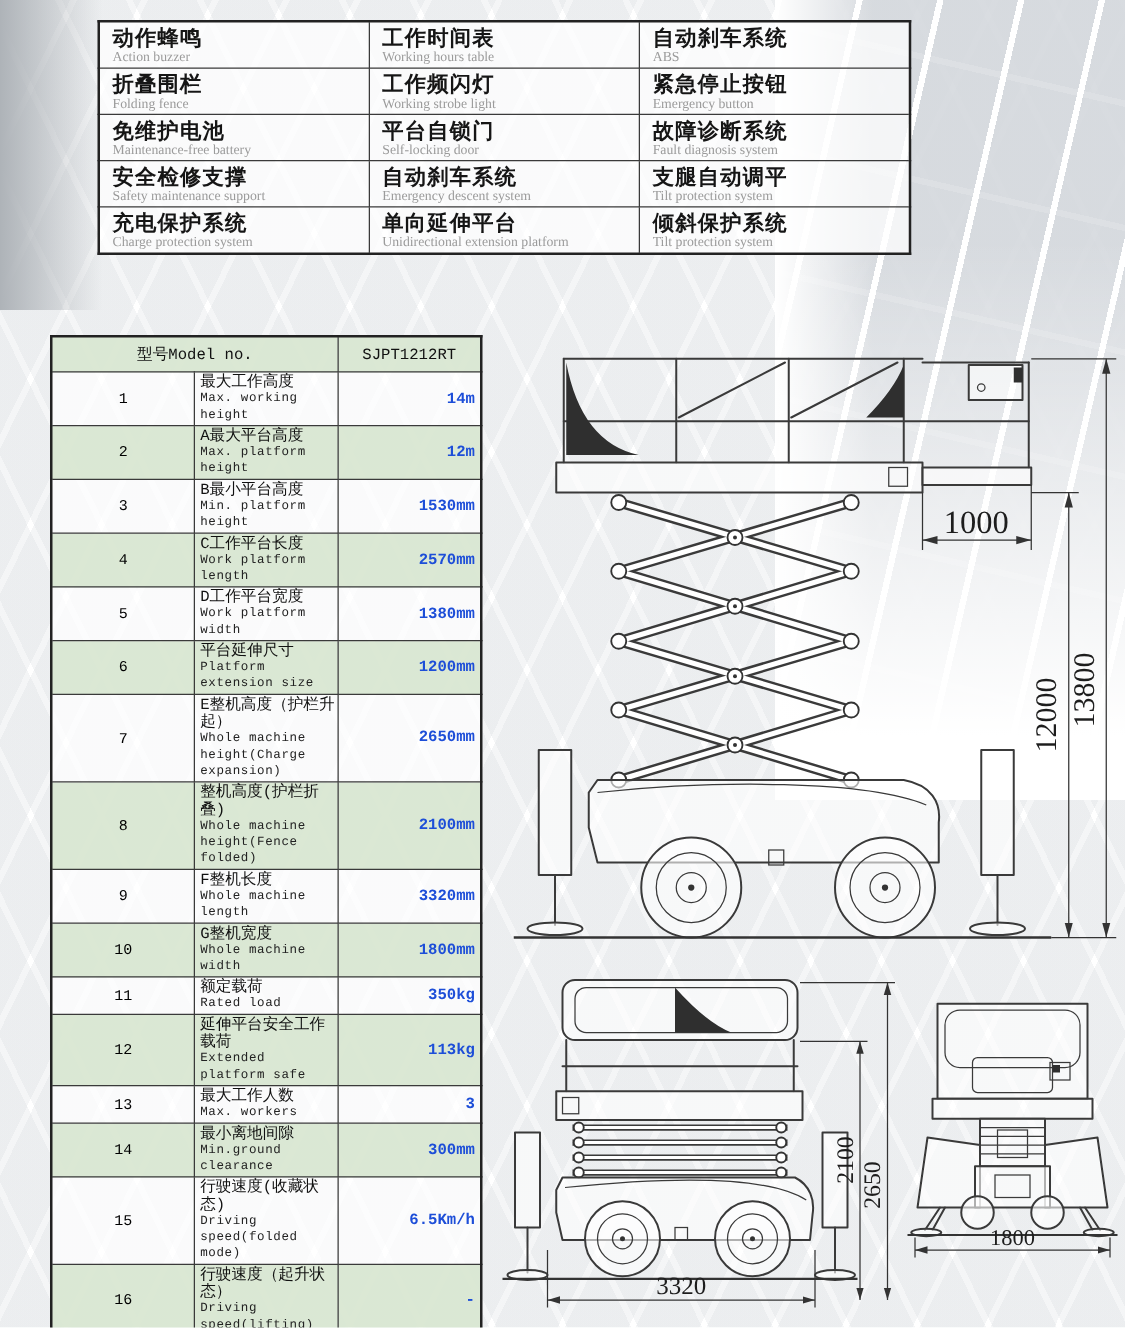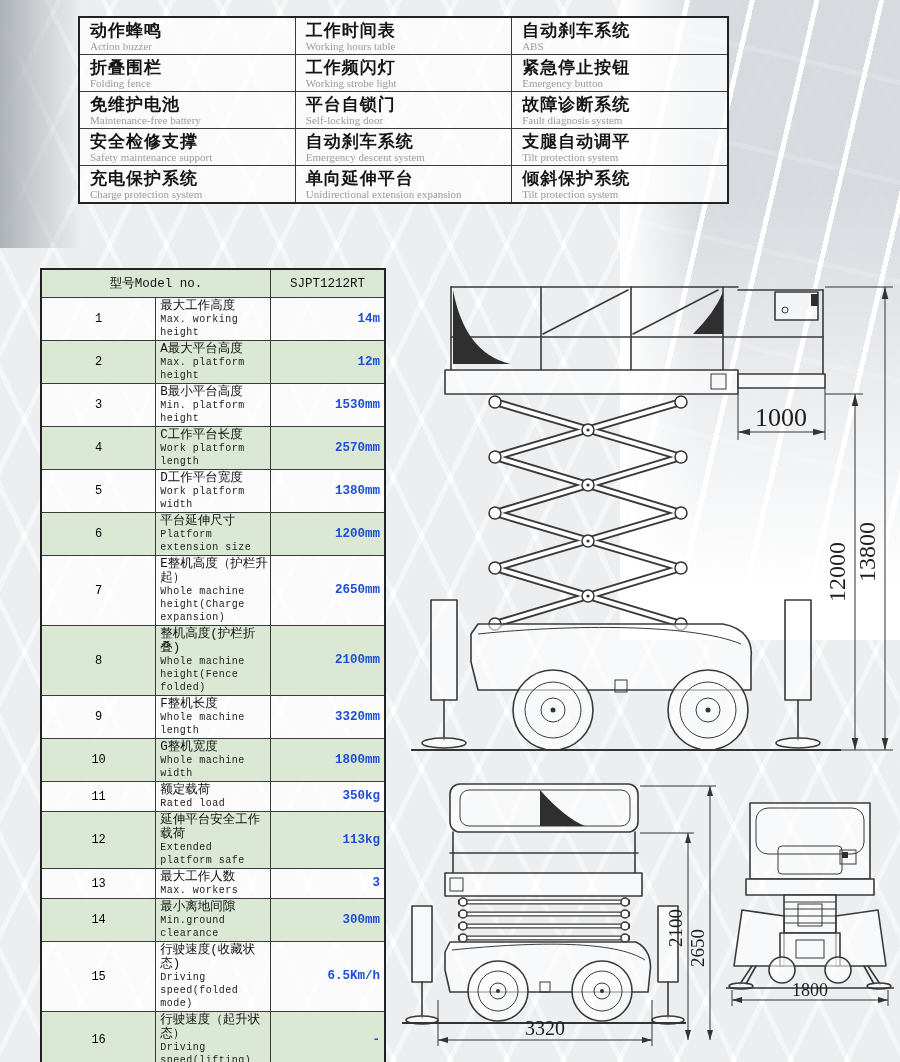--- a/index.html
+++ b/index.html
@@ -126,21 +126,21 @@
           <div class="fen">Tilt protection system</div>
         </td>
       </tr>
       <tr>
         <td>
           <div class="fzh">充电保护系统</div>
           <div class="fen">Charge protection system</div>
         </td>
         <td>
           <div class="fzh">单向延伸平台</div>
-          <div class="fen">Unidirectional extension expansion</div>
+          <div class="fen">Unidirectional extension platform</div>
         </td>
         <td>
           <div class="fzh">倾斜保护系统</div>
           <div class="fen">Tilt protection system</div>
         </td>
       </tr>
     </tbody>
 </table>
 
 <table class="specs">

